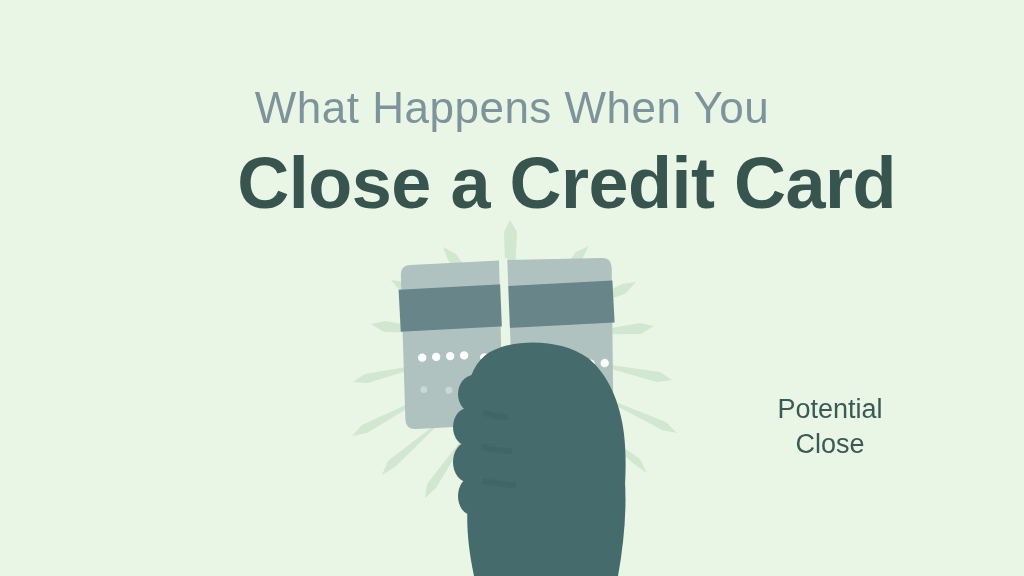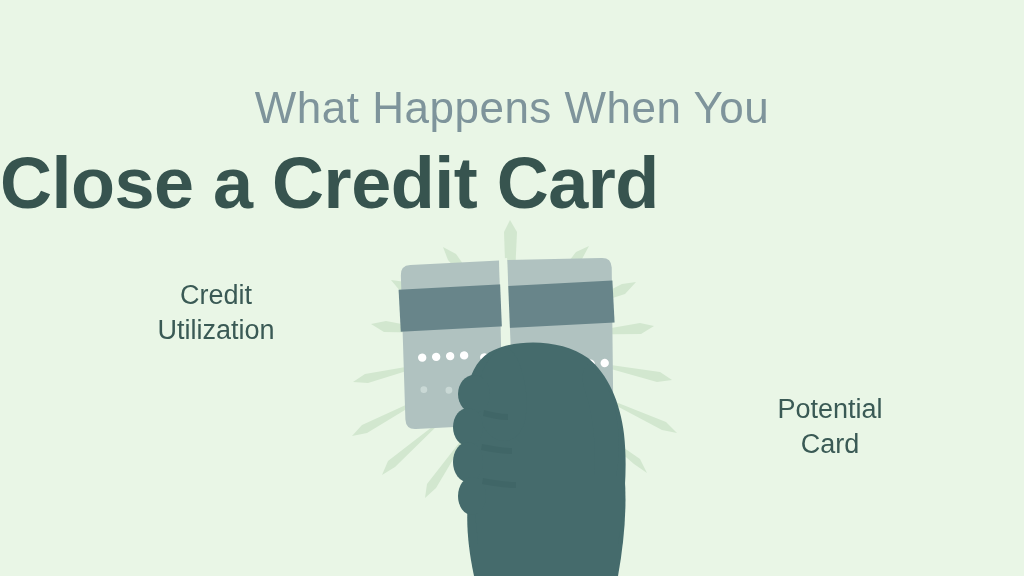--- a/index.html
+++ b/index.html
@@ -36,21 +36,21 @@
     letter-spacing: 0.5px;
     color: #7e949b;
     white-space: nowrap;
   }
 
   #title {
     position: absolute;
     left: 0;
     top: 140px;
     width: 896px;
-    text-align: left;
+    text-align: right;
     font-size: 72px;
     line-height: 86px;
     font-weight: 700;
     letter-spacing: -0.5px;
     color: #37544f;
     white-space: nowrap;
   }
 
   
   .feature-label {
@@ -95,26 +95,24 @@
 </style>
 </head>
 <body>
 
 <div id="stage">
 
   <div id="subtitle">What Happens When You</div>
 
   <div id="title">Close a Credit Card</div>
 
-  <div class="feature-label" id="label-credit-utilization">Credit
-Utilization</div>
 
 
   <div class="feature-label" id="label-potential-fees">Potential
-Card</div>
+Close</div>
 
   <div id="illustration">
     <svg viewBox="0 0 448 354" xmlns="http://www.w3.org/2000/svg">
 
       <g fill="#d2e7cf">
 
         <polygon points="219,96 225,96 229,10 222,-2 216,10"></polygon>
 
         <polygon points="214,99 218,103 168,32 155,25 160,38"></polygon>
         <polygon points="206,104 209,110 118,60 103,58 113,70"></polygon>

